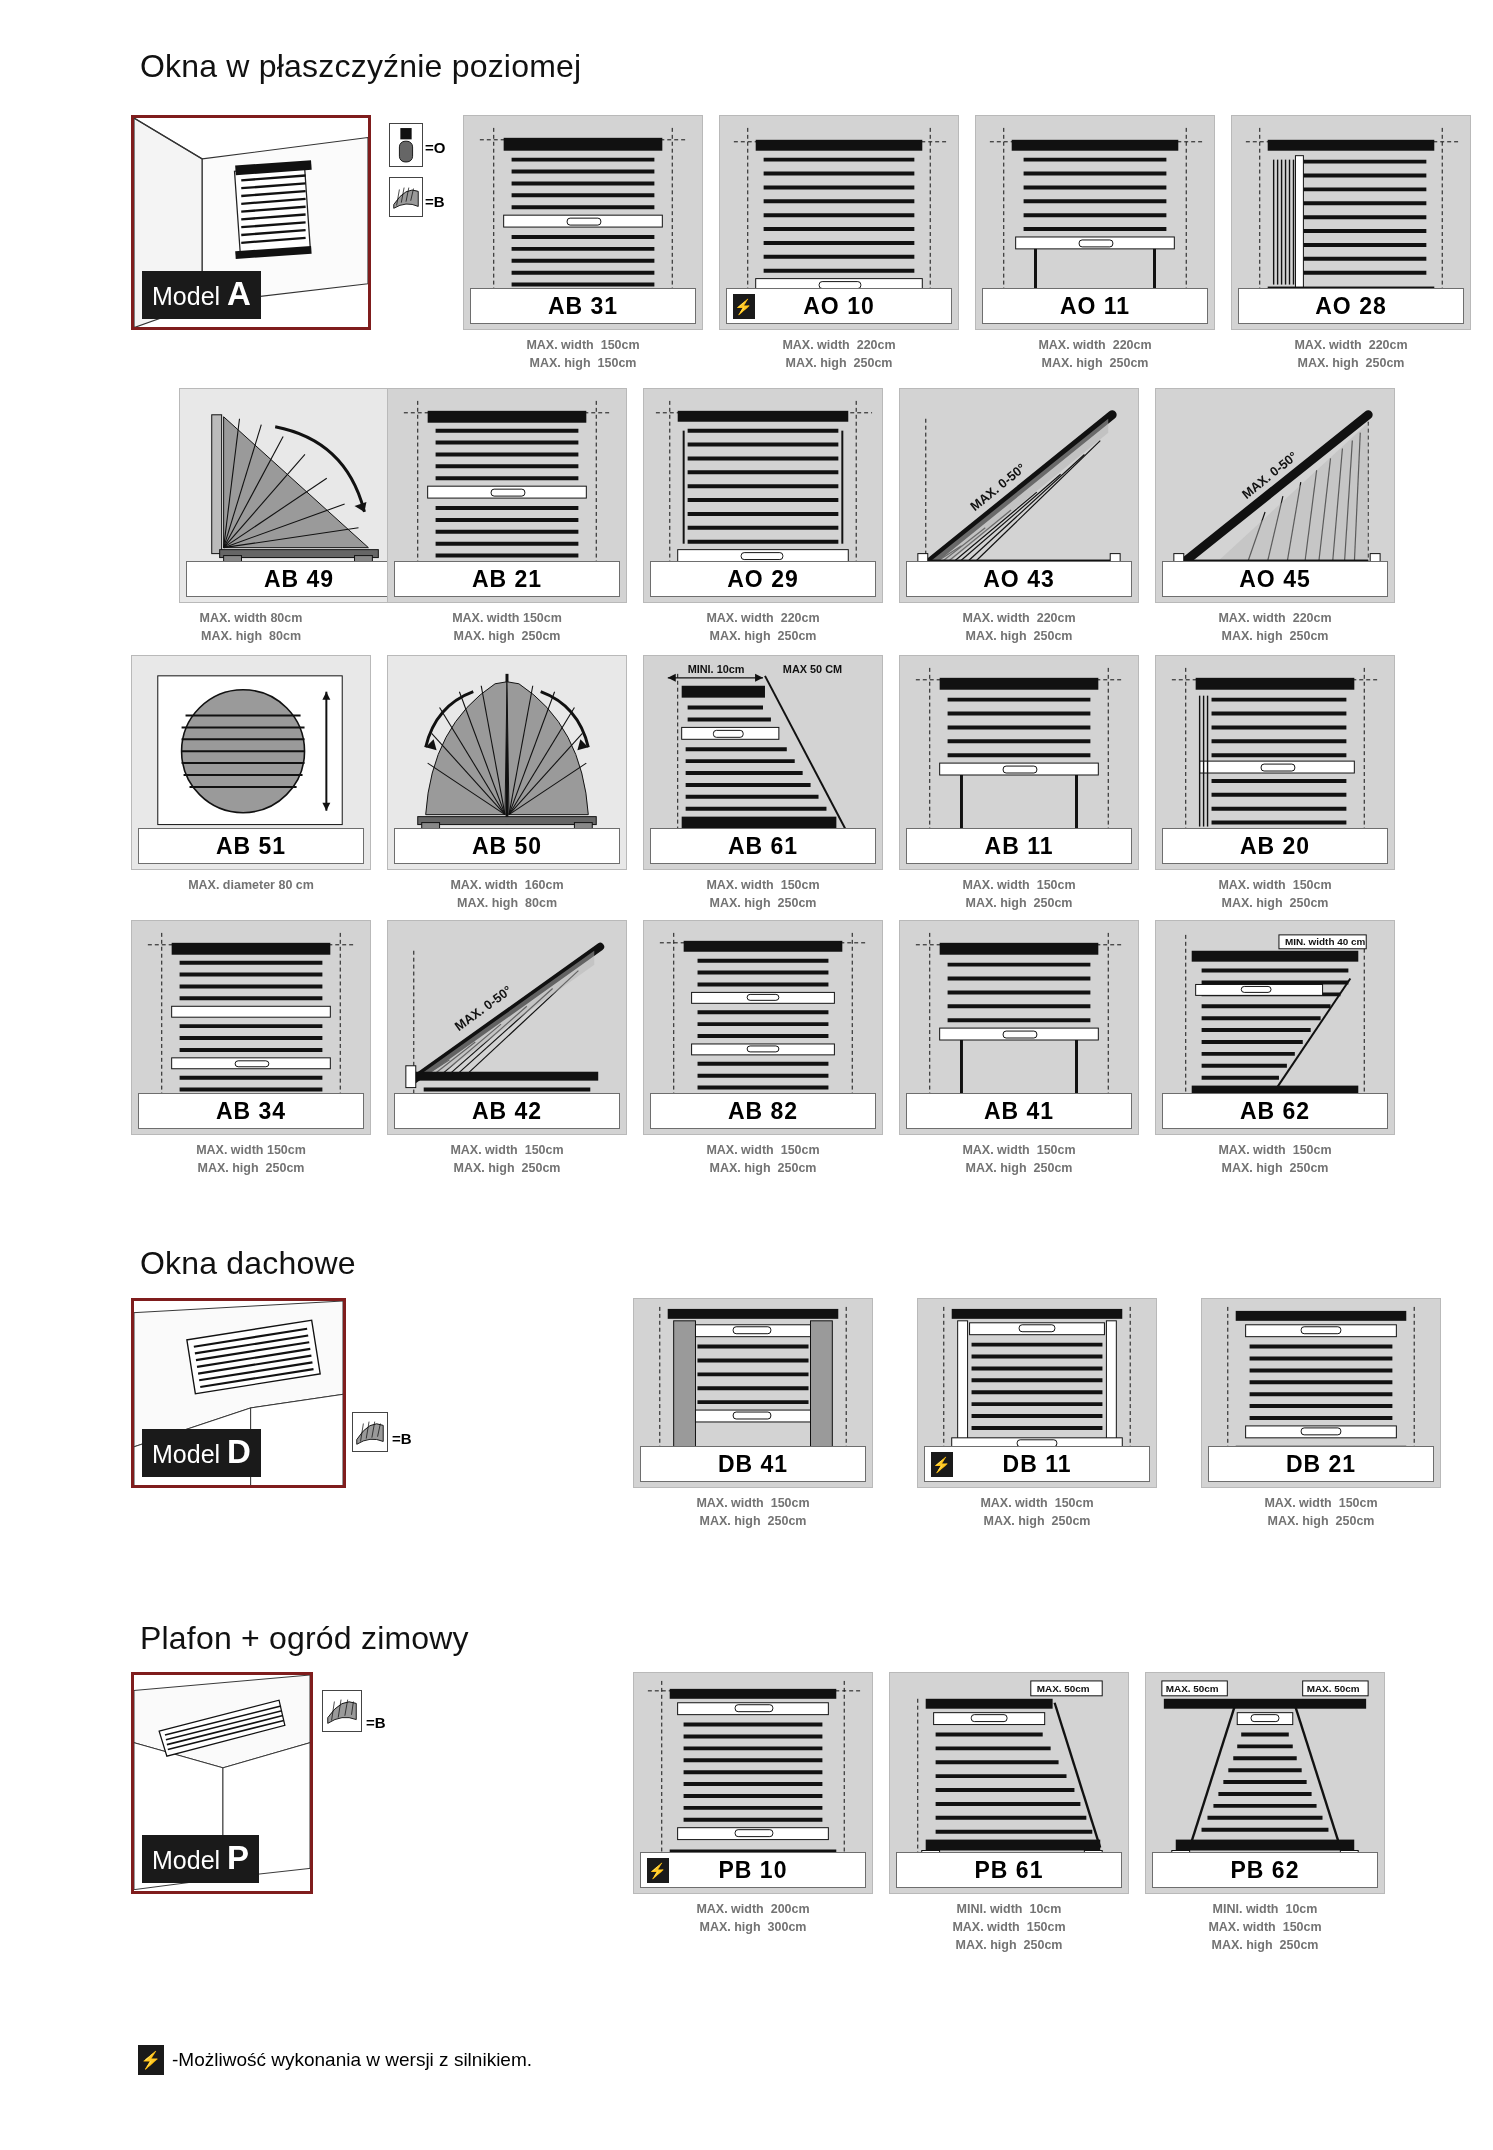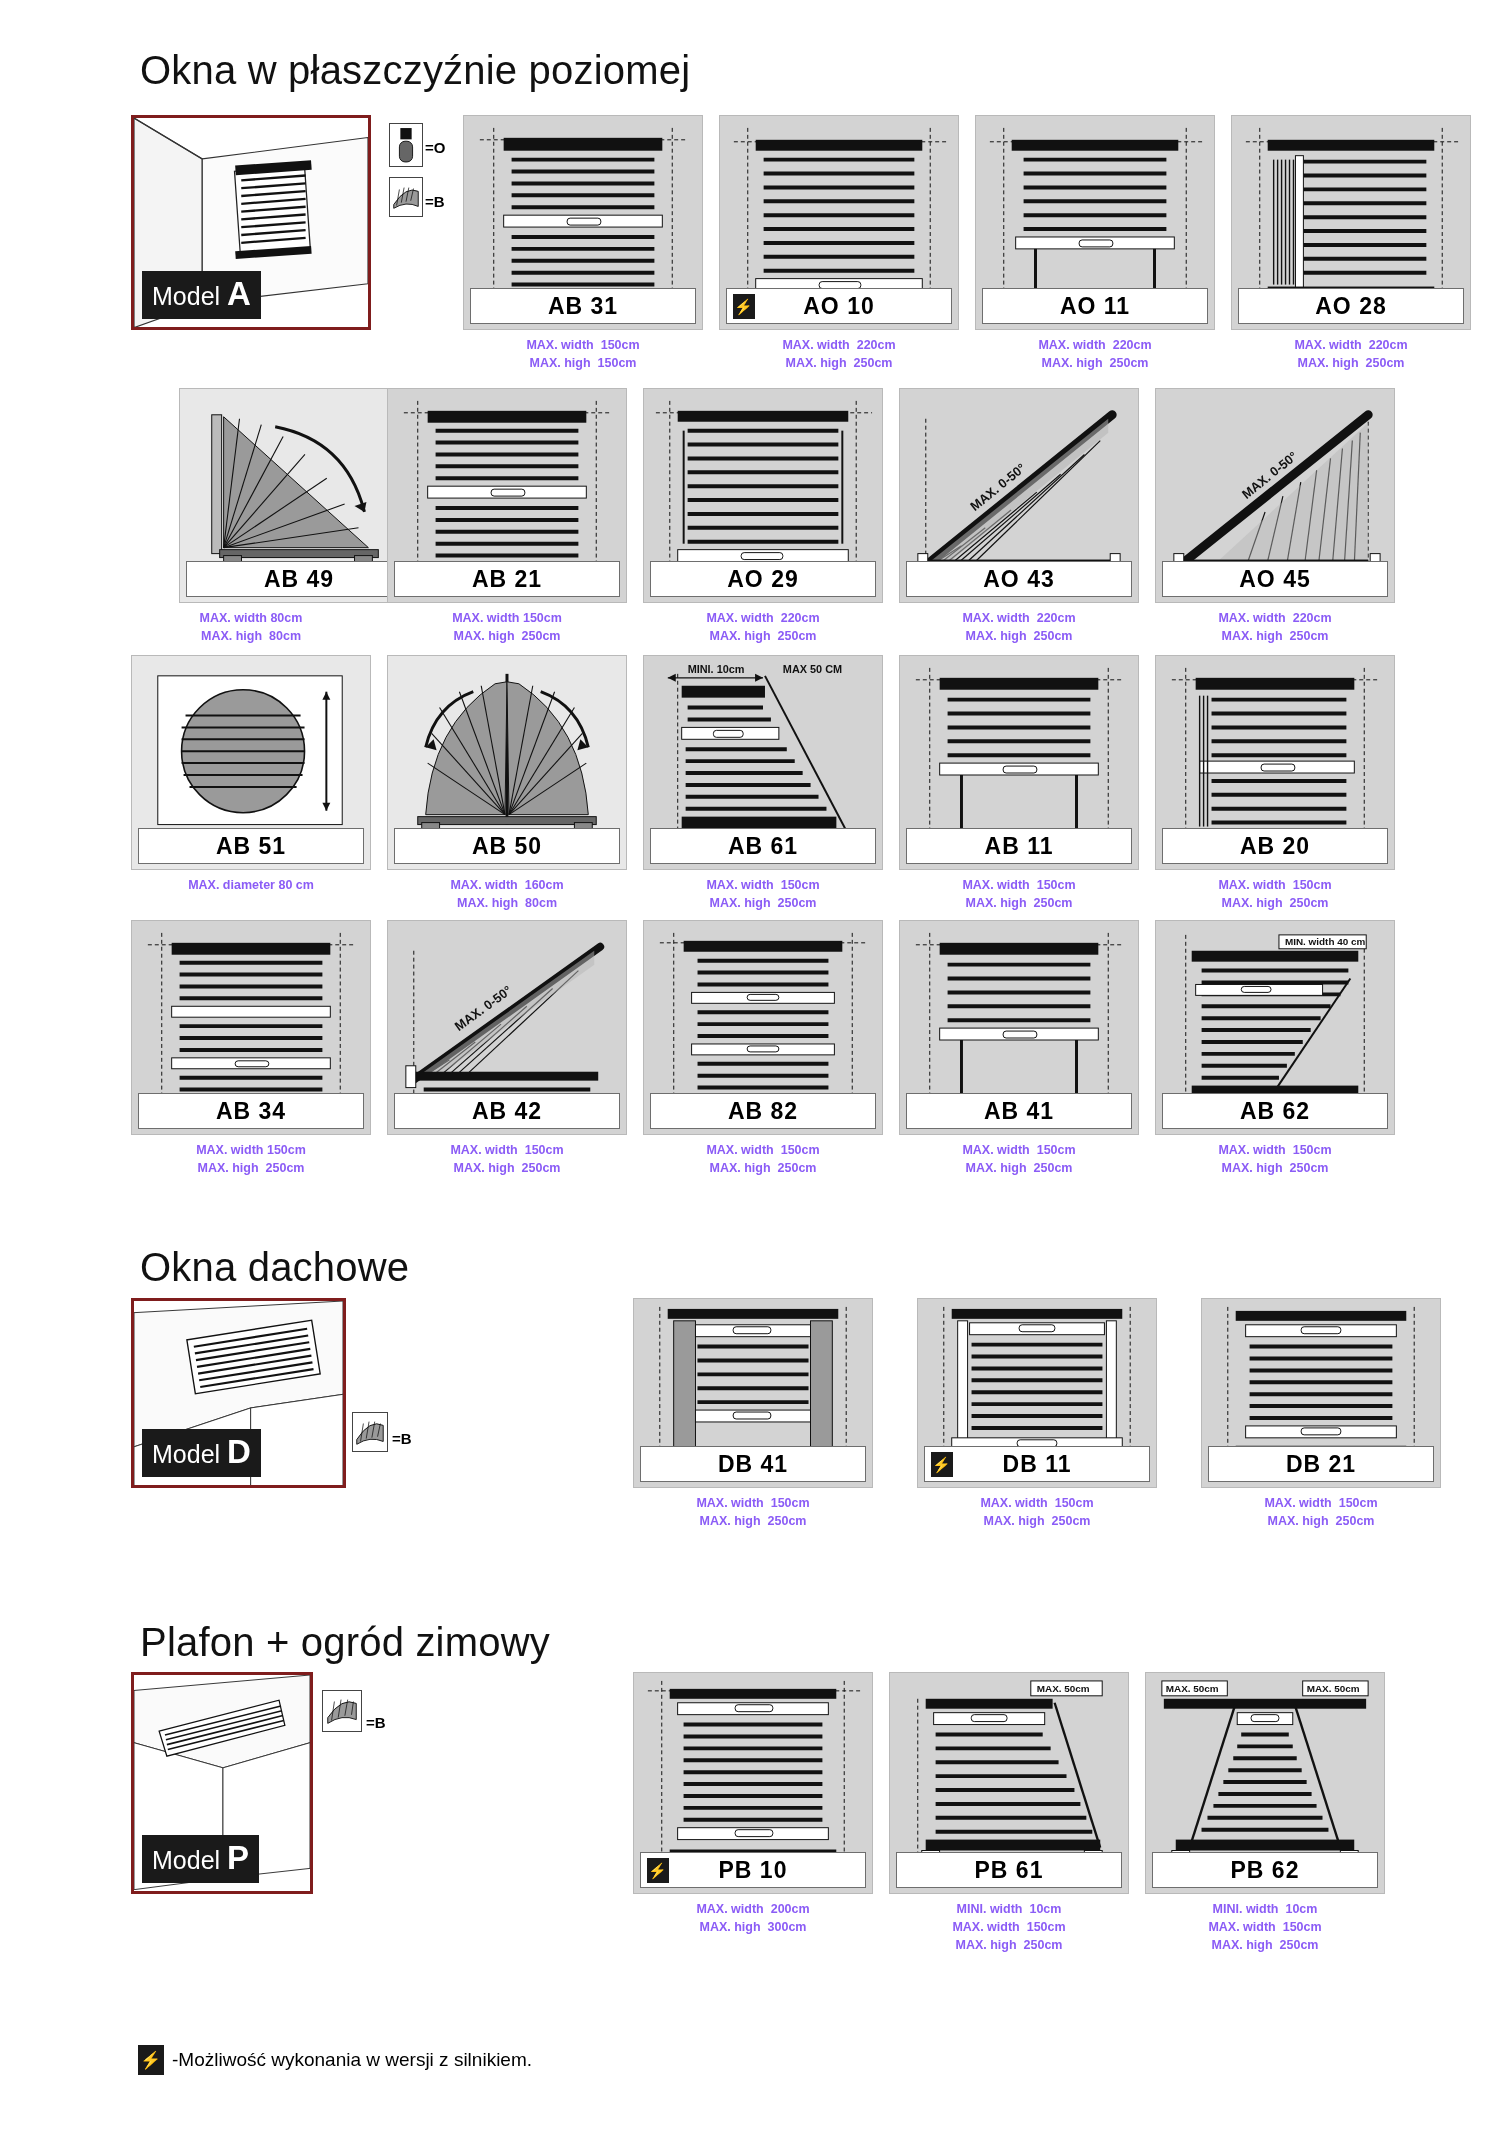--- a/index.html
+++ b/index.html
@@ -9,21 +9,21 @@
     background:#ffffff;
     font-family:"Liberation Sans", sans-serif;
     color:#000;
     position:relative;
     overflow:hidden;
   }
   .page { position:relative; width:1493px; height:2150px; padding:0; }
 
   
   .section-title {
-    font-size:40px;
+    font-size:32px;
     font-weight:400;
     letter-spacing:0.2px;
     margin:0;
     padding:0;
     color:#111;
   }
 
   
   .row { display:flex; gap:16px; }
 
@@ -49,21 +49,21 @@
     width:22px; height:25px; background:#1a1a1a;
     display:flex; align-items:center; justify-content:center;
     color:#fff; font-size:15px; line-height:1;
   }
   .cell .specs {
     margin-top:6px;
     text-align:center;
     font-size:12.5px;
     font-weight:700;
     line-height:1.45;
-    color:#8b5cf6;
+    color:#737373;
   }
   .cell .specs div { white-space:pre; }
 
   
   .model-box {
     width:240px; height:215px;
     background:#ffffff;
     border:3px solid #7f1d1d;
     position:relative;
     overflow:hidden;

